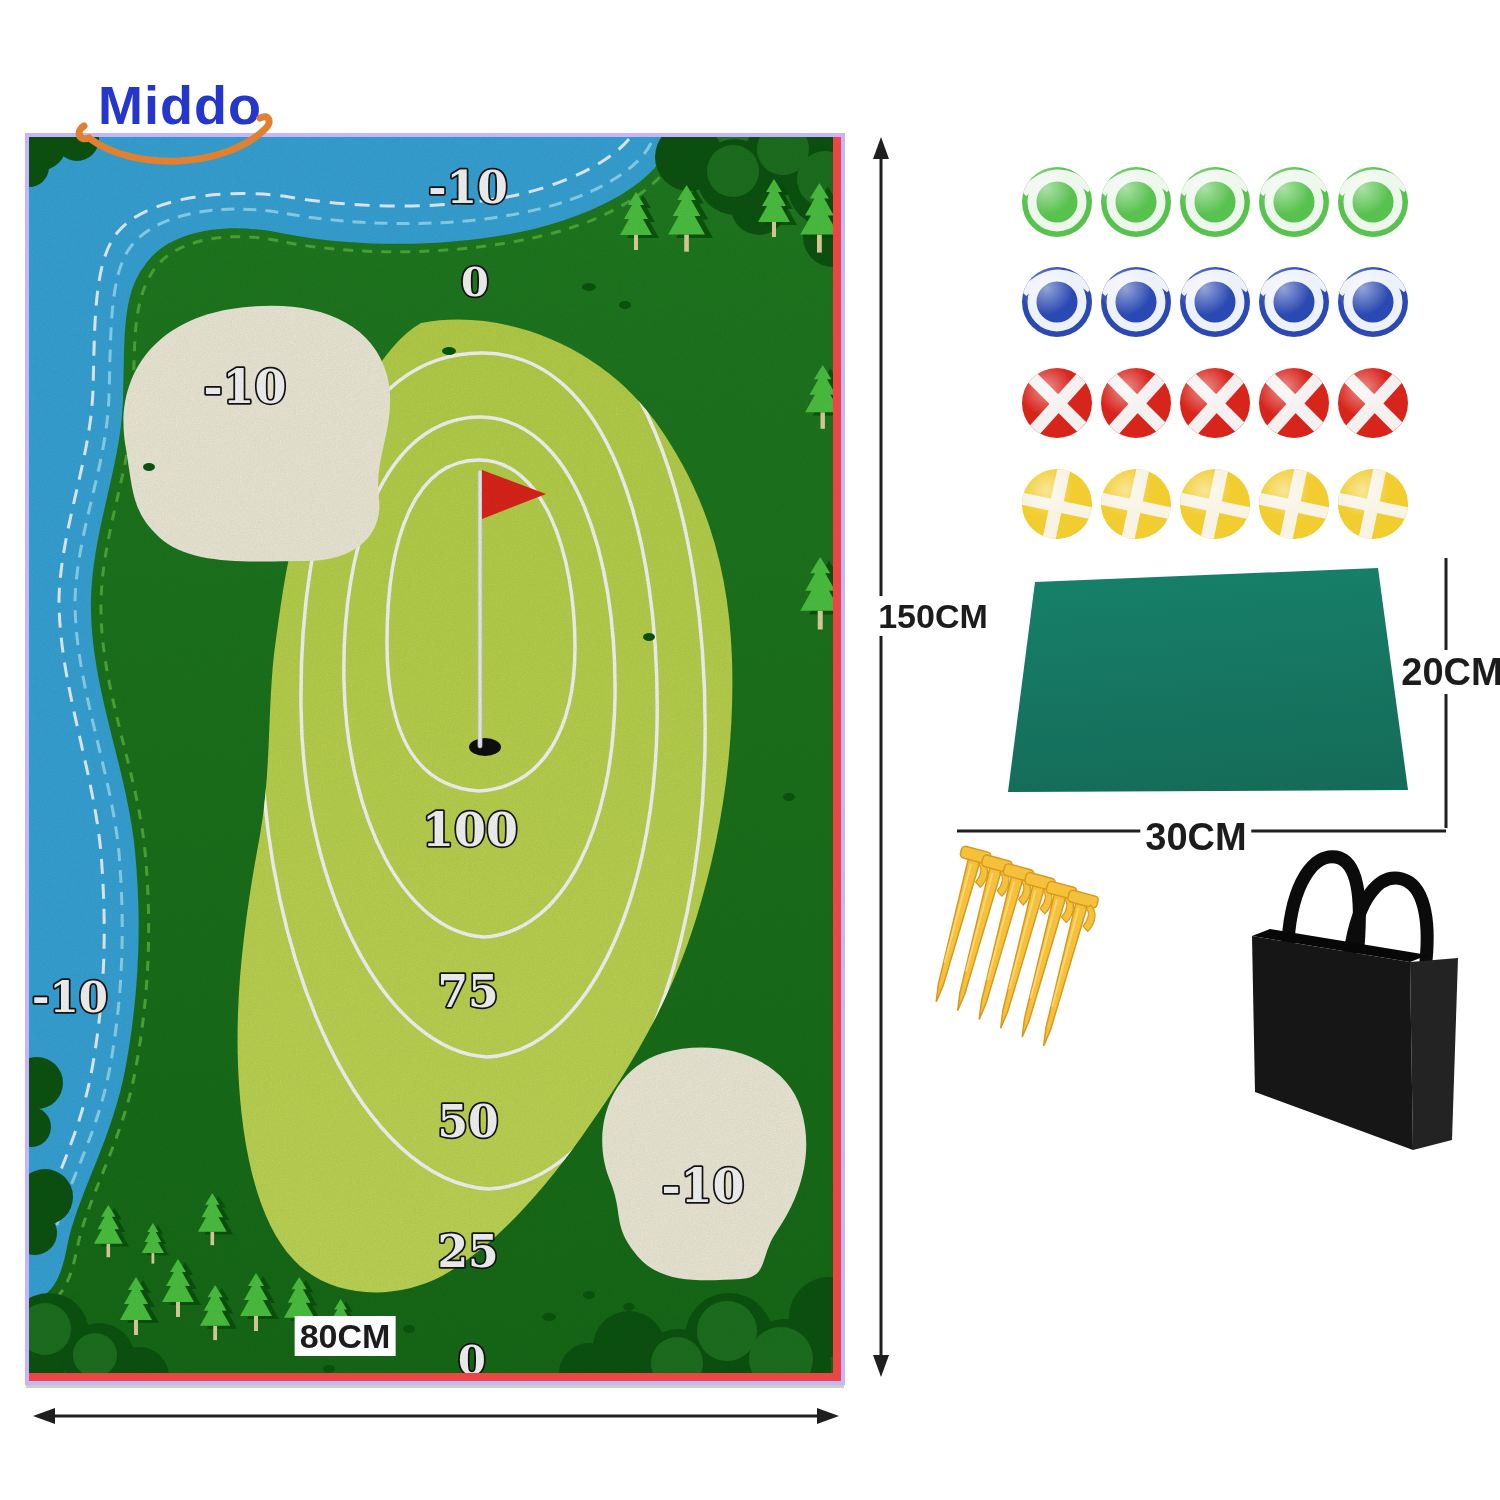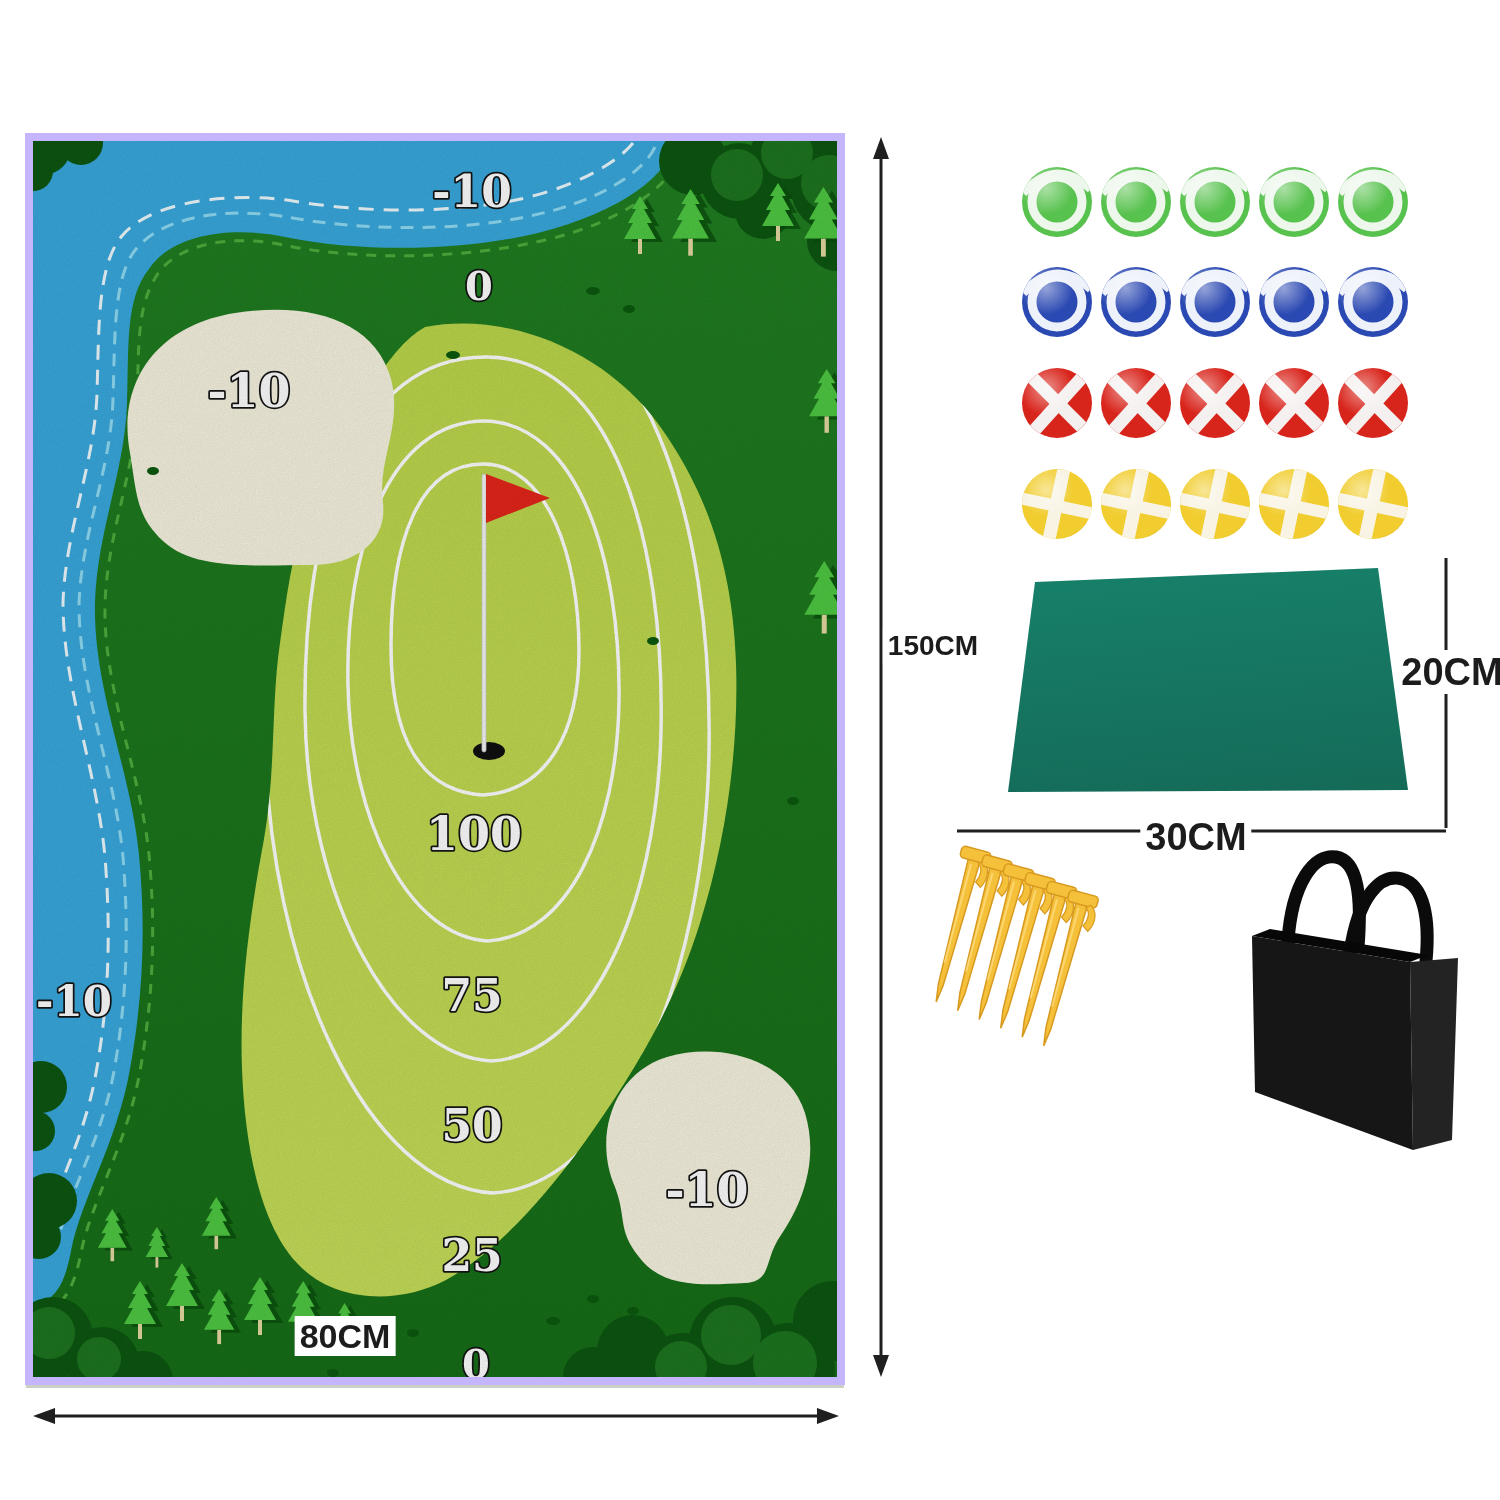--- a/index.html
+++ b/index.html
@@ -5,28 +5,28 @@
   html,body{margin:0;padding:0;background:#fff;}
   .stage{position:relative;width:1500px;height:1500px;background:#ffffff;overflow:hidden;
          font-family:"Liberation Sans",sans-serif;}
   
   .logo{position:absolute;left:72px;top:70px;width:220px;height:100px;z-index:9;}
   .logo-text{position:absolute;left:26px;top:4px;font-size:54px;font-weight:bold;
              letter-spacing:1px;color:var(--brand-color,#2436cb);}
   .logo-swoosh{position:absolute;left:0px;top:40px;}
   
   .mat-frame{position:absolute;left:25px;top:133px;width:820px;height:1252px;
-             box-sizing:border-box;border:8px solid #c4b5fd;background:#d946ef;
+             box-sizing:border-box;border:4px solid #c4b5fd;background:#ef4444;
              box-shadow:0 4px 0 -1px #c9d0c4;}
   .mat-frame svg{display:block;}
   
   .dims{position:absolute;left:0;top:0;z-index:5;pointer-events:none;}
   .dim-label{position:absolute;transform:translate(-50%,-50%);background:#ffffff;
              color:#1c1c1c;font-weight:bold;line-height:1;padding:3px 5px;z-index:6;white-space:nowrap;}
-  .lbl-150{left:933px;top:646px;font-size:28px;}
+  .lbl-150{left:933px;top:616px;font-size:34px;}
   .lbl-80{left:345px;top:1336px;font-size:34px;}
   .lbl-20{left:1452px;top:672px;font-size:38px;}
   .lbl-30{left:1196px;top:837px;font-size:38px;}
   
   .balls{position:absolute;left:1020px;top:165px;width:396px;height:380px;}
   .ball-row{position:absolute;left:0;display:flex;gap:5px;}
   .ball{display:block;}
   
   .chip-mat{position:absolute;left:1008px;top:566px;width:402px;height:230px;
             background:linear-gradient(175deg,var(--chip-color,#17816a) 0%,#146a57 100%);
@@ -194,20 +194,26 @@
       <polygon points="881,1377 873,1355 889,1355"></polygon>
       <polygon points="33,1416 55,1408 55,1424"></polygon>
       <polygon points="839,1416 817,1408 817,1424"></polygon>
     </g>
   </svg>
   <div class="dim-label lbl-150">150CM</div>
   <div class="dim-label lbl-80">80CM</div>
   <div class="dim-label lbl-20">20CM</div>
   <div class="dim-label lbl-30">30CM</div>
 
+  <div class="logo">
+    <div class="logo-text">Middo</div>
+    <svg class="logo-swoosh" width="210" height="66" viewBox="0 0 210 66">
+      <path d="M 12 16 C 4 20 6 32 17 28 C 62 62 152 58 192 20 C 201 13 197 3 188 8" fill="none" stroke="var(--swoosh-color,#e08030)" stroke-width="7" stroke-linecap="round"></path>
+    </svg>
+  </div>
 
   <div class="balls" id="balls">
       <div class="ball-row" style="top: 0px;">
         <svg class="ball" width="74" height="74" viewBox="0 0 74 74">
           <defs>
             <clipPath id="c0_0">
               <circle cx="37" cy="37" r="35"></circle>
             </clipPath>
             <radialGradient id="g0_0" cx="0.35" cy="0.3" r="0.85">
               <stop offset="0" stop-color="#ffffff" stop-opacity="0.5"></stop>

